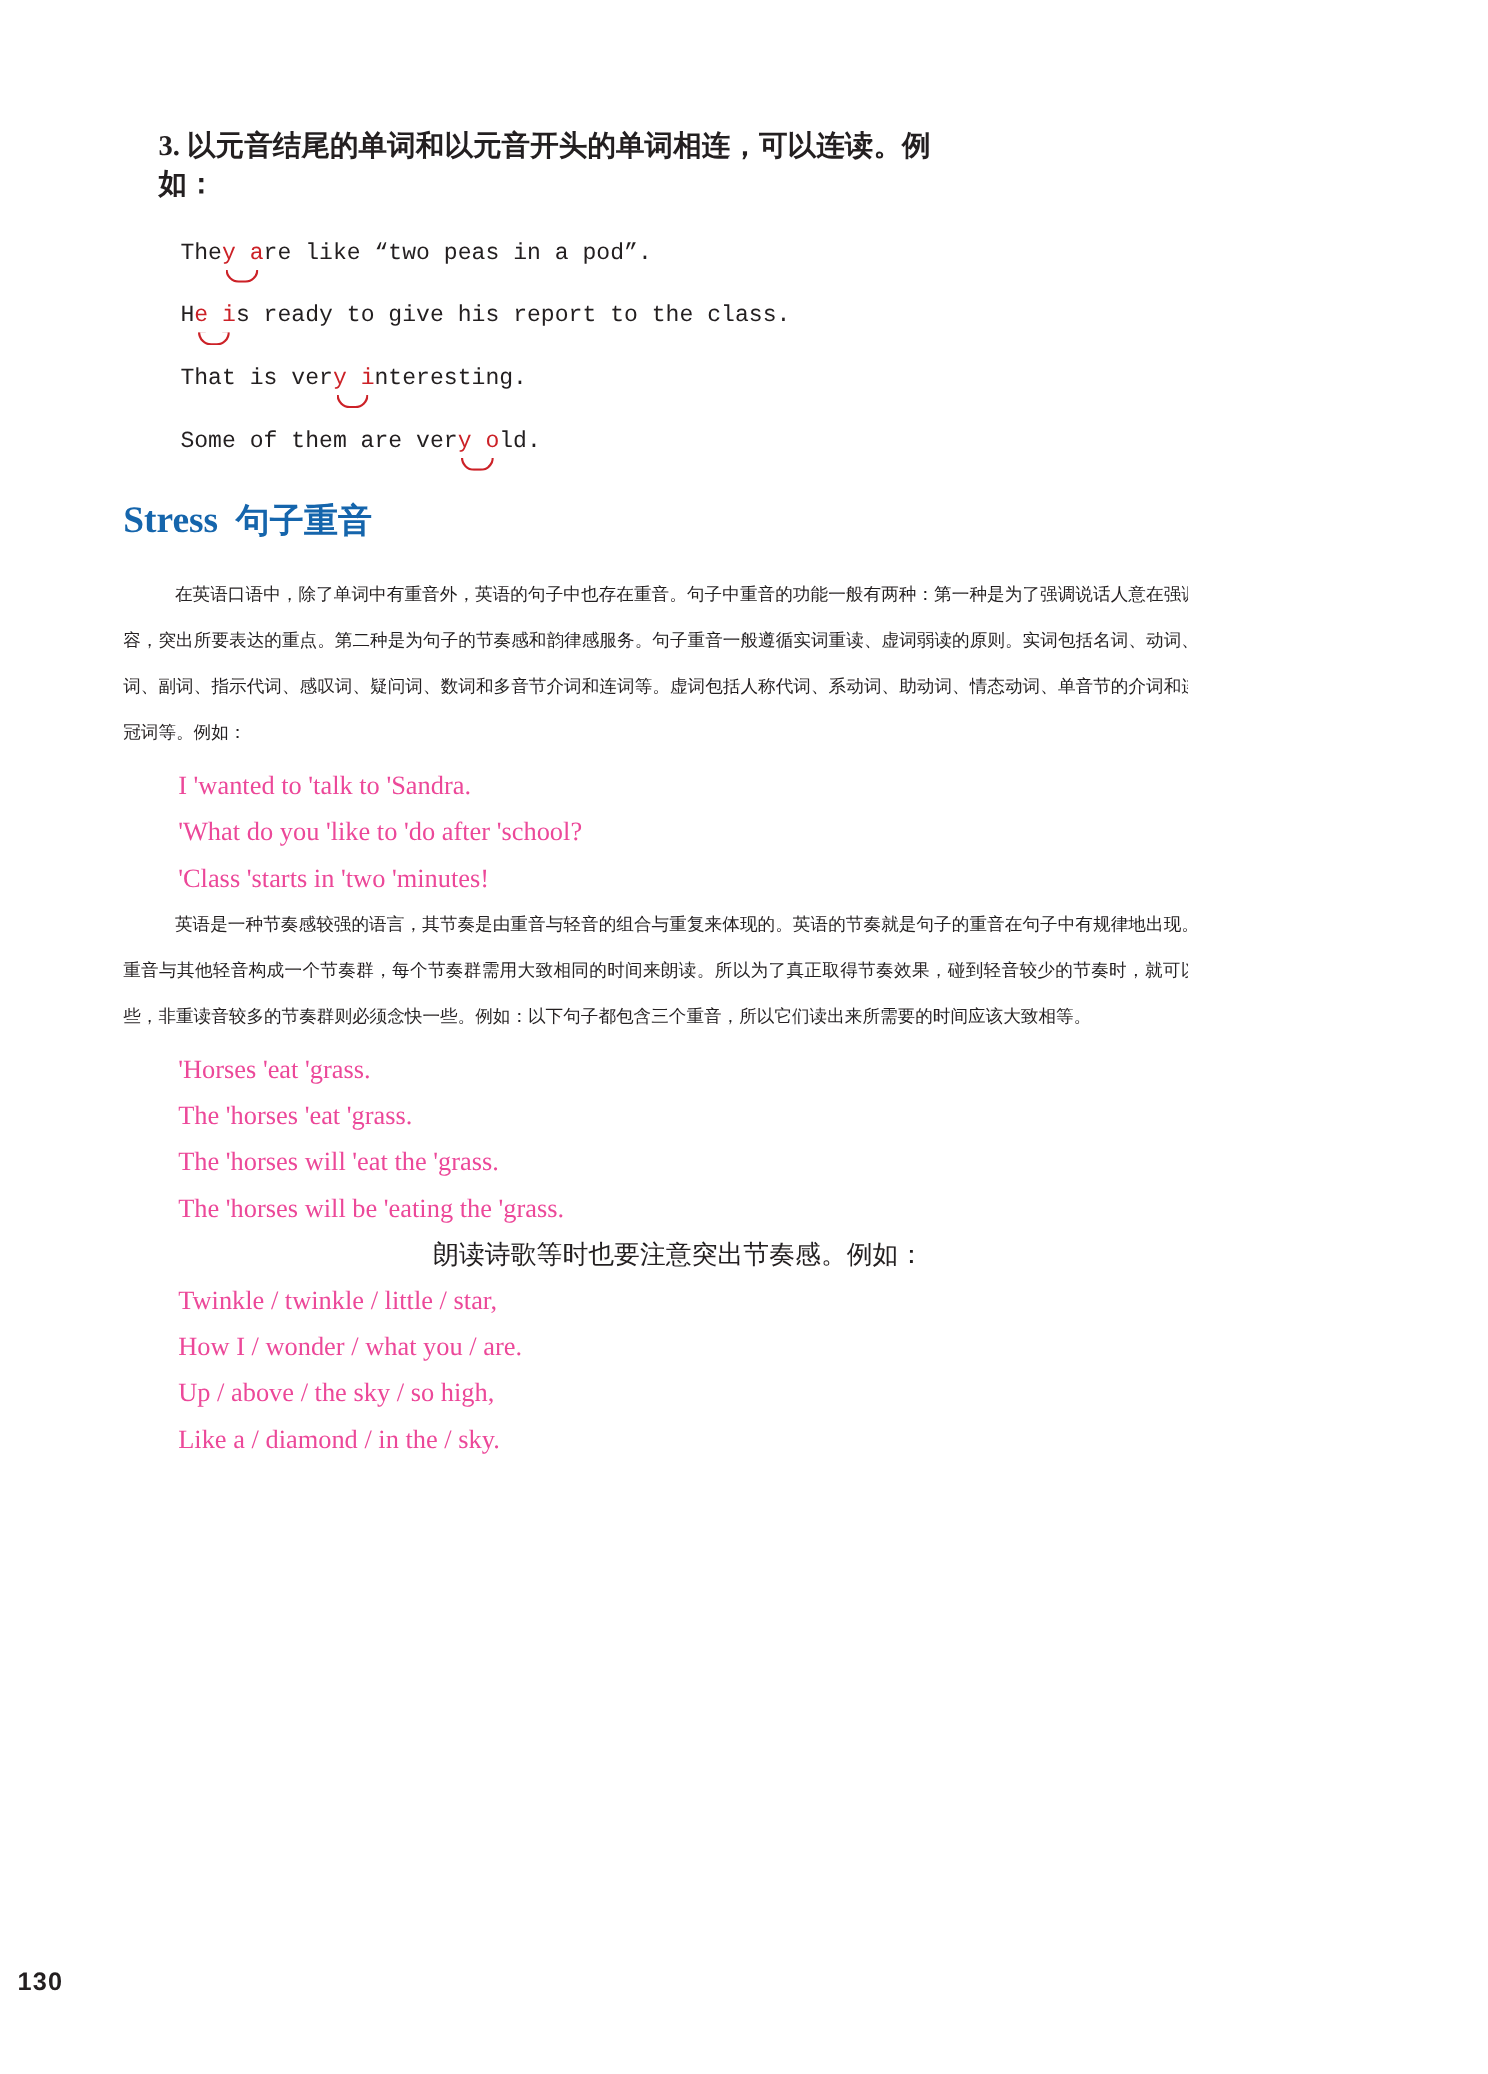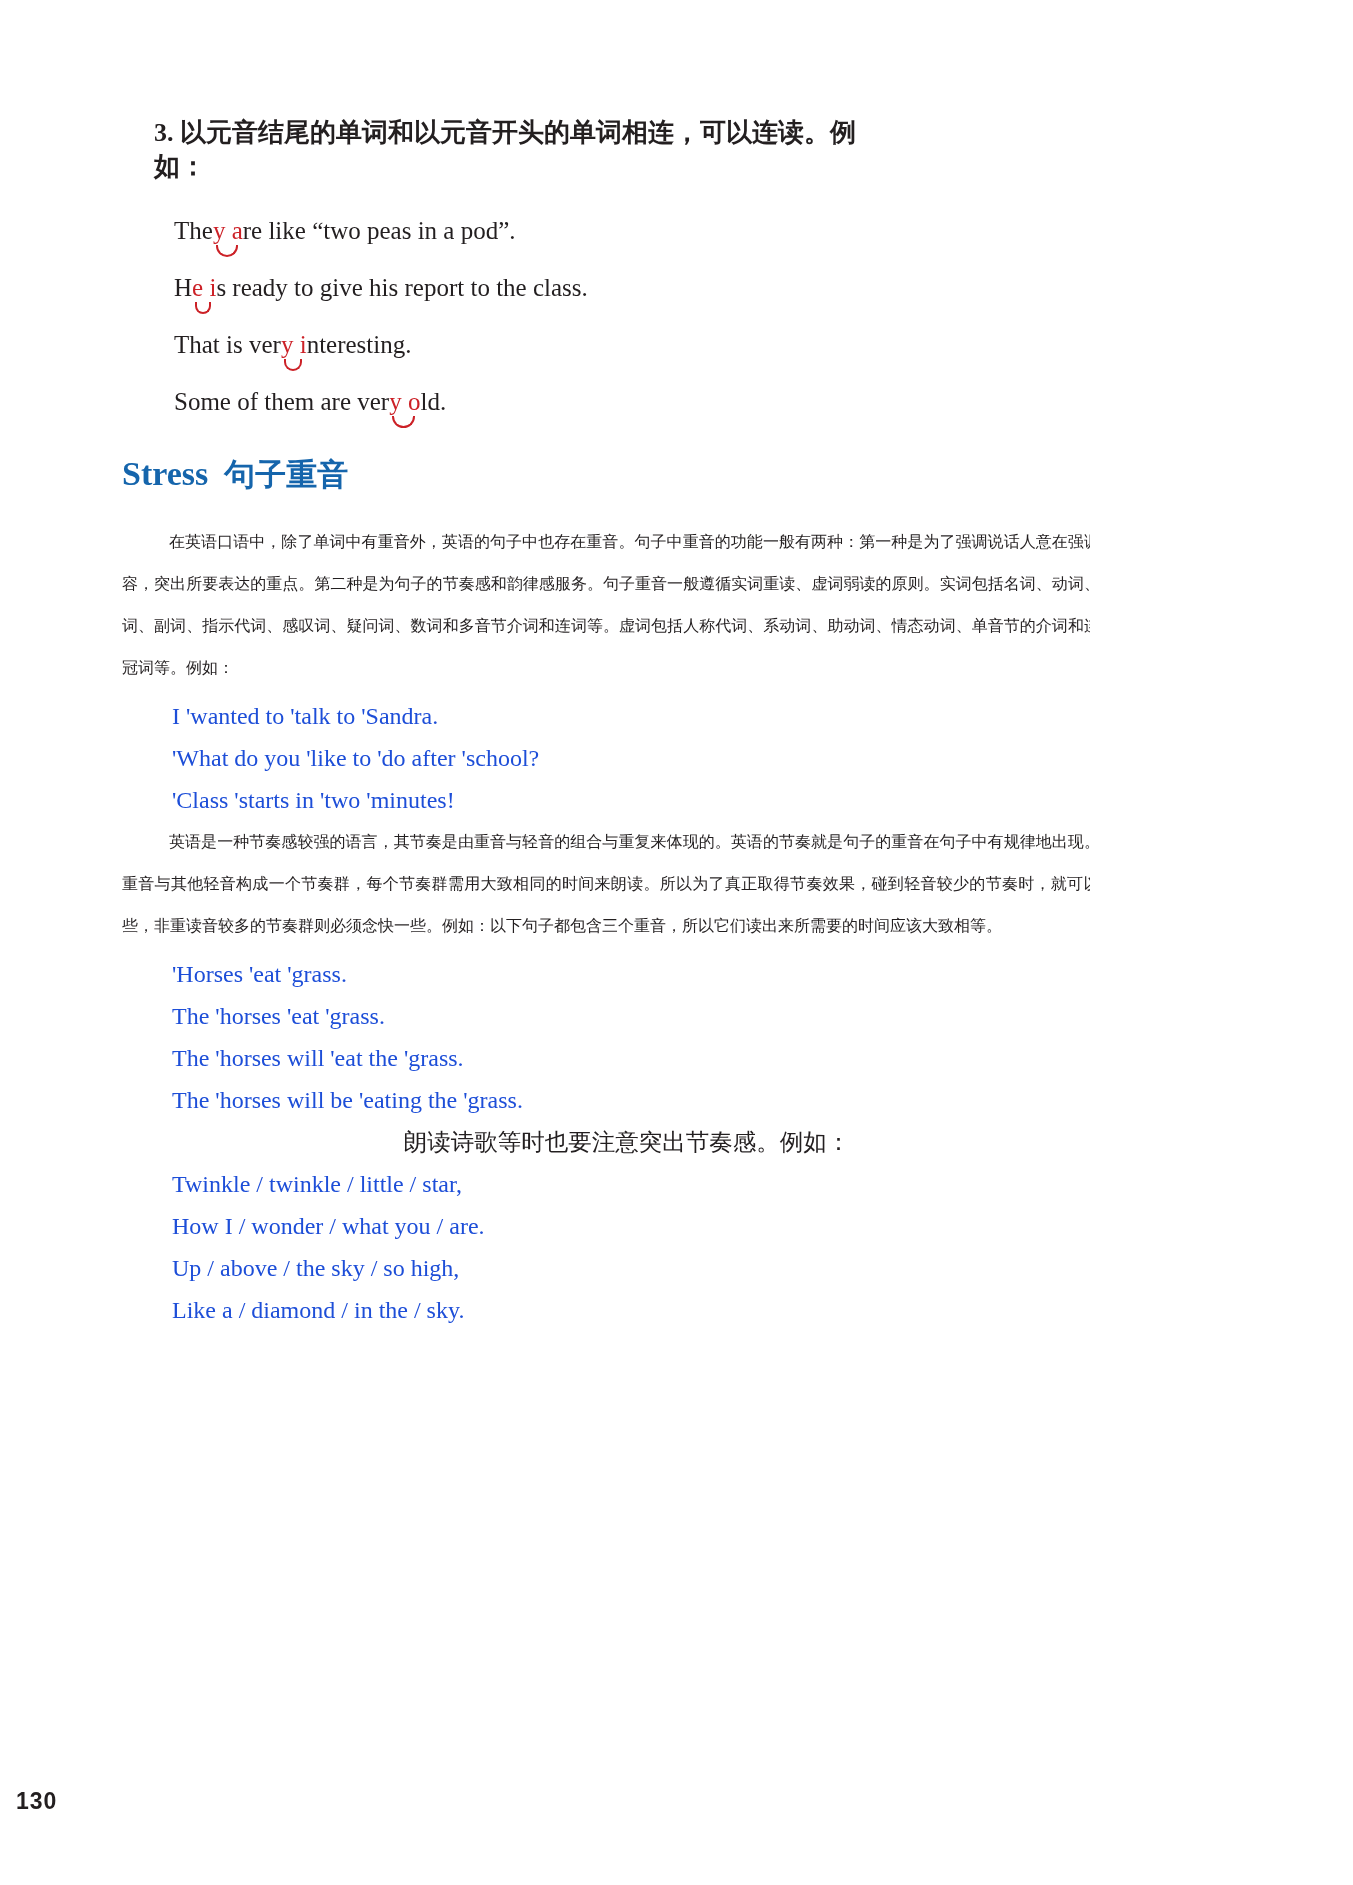--- a/index.html
+++ b/index.html
@@ -4,40 +4,40 @@
 <style>
   html, body { margin:0; padding:0; background:#ffffff; }
   .page {
     position: relative;
     width: 1080px;
     height: 1885px;
     background: #ffffff;
     color: #231f20;
     font-family: "Liberation Serif", serif;
     overflow: hidden;
-    padding-left: 10px;
   }
   .content { padding: 116px 231px 0 112px; }
 
   
   .rule-heading {
     margin: 0 0 30px 32px;
     font-size: 26px;
     line-height: 34px;
     font-weight: bold;
     color: #231f20;
   }
 
   
   .liaison-line {
     margin: 0 0 24px 52px;
-    font-size: 25px;
+    font-size: 21px;
     line-height: 33px;
     color: #231f20;
     white-space: pre-wrap;
+    font-family: Liberation Mono, monospace;
   }
   .tie-group { position: relative; display: inline-block; }
   .red { color: #cc2127; }
   .tie {
     position: absolute;
     left: 3px; right: 5px;
     height: 10px;
     bottom: -10px;
     border: 2px solid #cc2127;
     border-top: none;
@@ -65,21 +65,21 @@
     text-indent: 47px;
     color: #231f20;
   }
 
   
   .ex-block { margin-top: 6px; }
   .ex-line {
     margin-left: 50px;
     font-size: 24px;
     line-height: 42px;
-    color: #1d4ed8;
+    color: #ec4899;
   }
   .note {
     margin: 0;
     width: 1010px;
     font-size: 23.5px;
     line-height: 42px;
     color: #231f20;
     text-align: center;
   }
 

